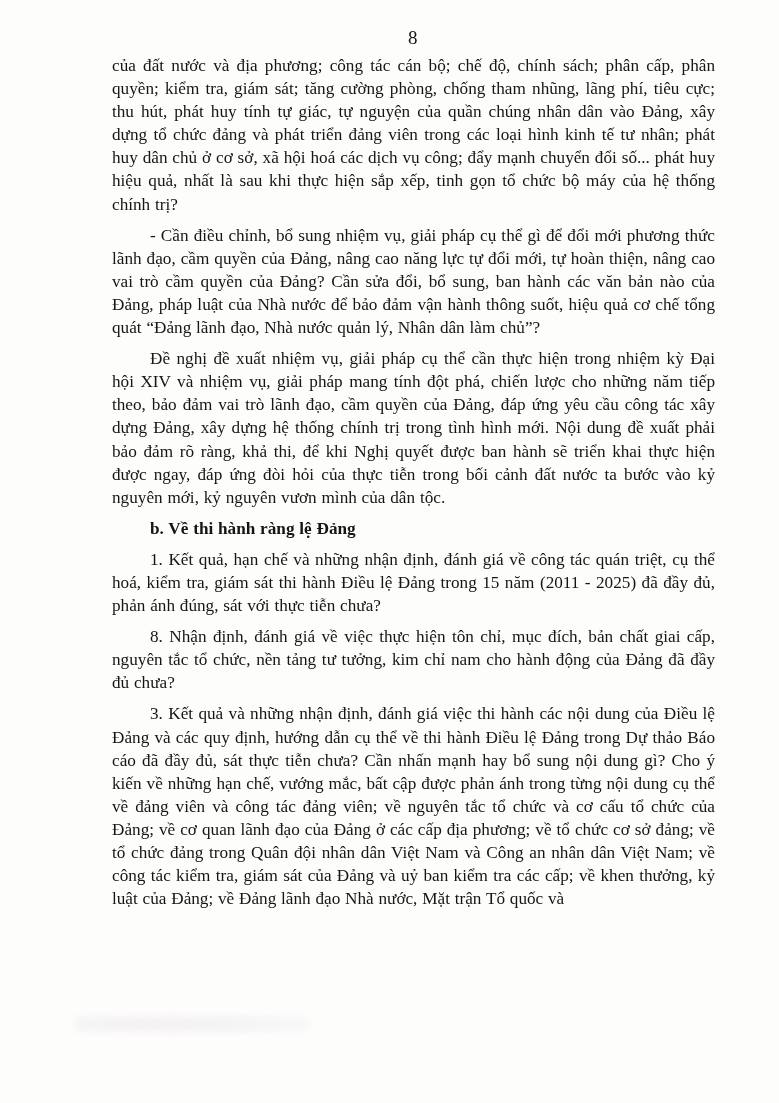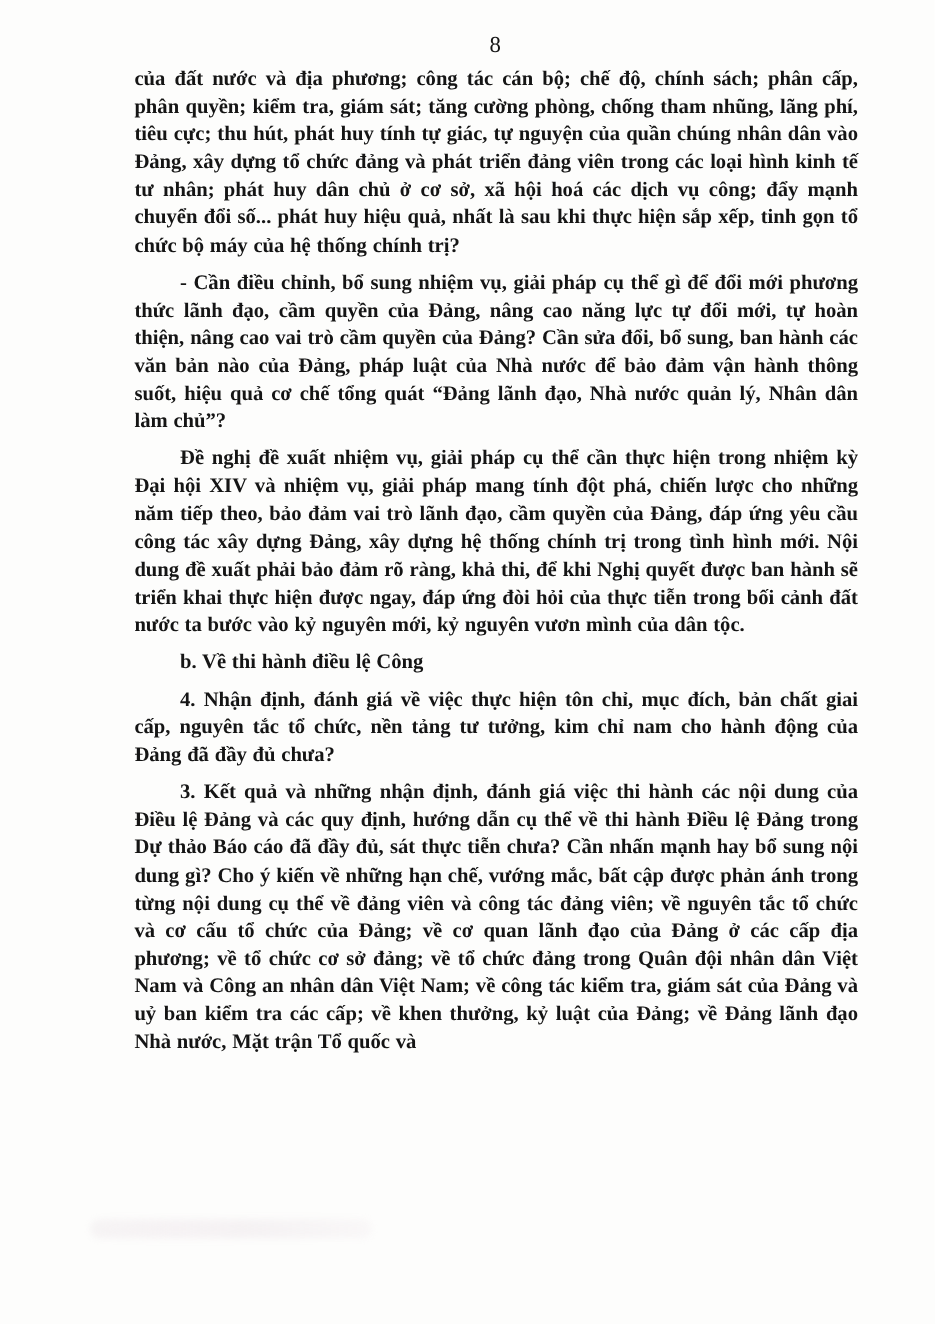--- a/index.html
+++ b/index.html
@@ -31,21 +31,20 @@
     top: 54px;
     width: 603px;
   }
   .para {
     margin: 0 0 8px 0;
     font-size: 17.2px;
     line-height: 23.1px;
     text-align: justify;
     text-indent: 38px;
     word-spacing: 0.5px;
-    font-weight: bold;
   }
   .para.no-indent {
     text-indent: 0;
   }
   .para.heading {
     font-weight: bold;
     text-align: left;
   }
   .scan-artifact {
     position: absolute;
@@ -70,22 +69,23 @@
   <div class="page-number">8</div>
 
   <div class="content">
     <p class="para no-indent">của đất nước và địa phương; công tác cán bộ; chế độ, chính sách; phân cấp, phân quyền; kiểm tra, giám sát; tăng cường phòng, chống tham nhũng, lãng phí, tiêu cực; thu hút, phát huy tính tự giác, tự nguyện của quần chúng nhân dân vào Đảng, xây dựng tổ chức đảng và phát triển đảng viên trong các loại hình kinh tế tư nhân; phát huy dân chủ ở cơ sở, xã hội hoá các dịch vụ công; đẩy mạnh chuyển đổi số... phát huy hiệu quả, nhất là sau khi thực hiện sắp xếp, tinh gọn tổ chức bộ máy của hệ thống chính trị?</p>
 
     <p class="para">- Cần điều chỉnh, bổ sung nhiệm vụ, giải pháp cụ thể gì để đổi mới phương thức lãnh đạo, cầm quyền của Đảng, nâng cao năng lực tự đổi mới, tự hoàn thiện, nâng cao vai trò cầm quyền của Đảng? Cần sửa đổi, bổ sung, ban hành các văn bản nào của Đảng, pháp luật của Nhà nước để bảo đảm vận hành thông suốt, hiệu quả cơ chế tổng quát “Đảng lãnh đạo, Nhà nước quản lý, Nhân dân làm chủ”?</p>
 
 
     <p class="para">Đề nghị đề xuất nhiệm vụ, giải pháp cụ thể cần thực hiện trong nhiệm kỳ Đại hội XIV và nhiệm vụ, giải pháp mang tính đột phá, chiến lược cho những năm tiếp theo, bảo đảm vai trò lãnh đạo, cầm quyền của Đảng, đáp ứng yêu cầu công tác xây dựng Đảng, xây dựng hệ thống chính trị trong tình hình mới. Nội dung đề xuất phải bảo đảm rõ ràng, khả thi, để khi Nghị quyết được ban hành sẽ triển khai thực hiện được ngay, đáp ứng đòi hỏi của thực tiễn trong bối cảnh đất nước ta bước vào kỷ nguyên mới, kỷ nguyên vươn mình của dân tộc.</p>
 
-    <p class="para heading">b. Về thi hành điều lệ Công</p>
+    <p class="para heading">b. Về thi hành ràng lệ Đảng</p>
 
+    <p class="para">1. Kết quả, hạn chế và những nhận định, đánh giá về công tác quán triệt, cụ thể hoá, kiểm tra, giám sát thi hành Điều lệ Đảng trong 15 năm (2011 - 2025) đã đầy đủ, phản ánh đúng, sát với thực tiễn chưa?</p>
 
-    <p class="para">4. Nhận định, đánh giá về việc thực hiện tôn chỉ, mục đích, bản chất giai cấp, nguyên tắc tổ chức, nền tảng tư tưởng, kim chỉ nam cho hành động của Đảng đã đầy đủ chưa?</p>
+    <p class="para">8. Nhận định, đánh giá về việc thực hiện tôn chỉ, mục đích, bản chất giai cấp, nguyên tắc tổ chức, nền tảng tư tưởng, kim chỉ nam cho hành động của Đảng đã đầy đủ chưa?</p>
 
     <p class="para">3. Kết quả và những nhận định, đánh giá việc thi hành các nội dung của Điều lệ Đảng và các quy định, hướng dẫn cụ thể về thi hành Điều lệ Đảng trong Dự thảo Báo cáo đã đầy đủ, sát thực tiễn chưa? Cần nhấn mạnh hay bổ sung nội dung gì? Cho ý kiến về những hạn chế, vướng mắc, bất cập được phản ánh trong từng nội dung cụ thể về đảng viên và công tác đảng viên; về nguyên tắc tổ chức và cơ cấu tổ chức của Đảng; về cơ quan lãnh đạo của Đảng ở các cấp địa phương; về tổ chức cơ sở đảng; về tổ chức đảng trong Quân đội nhân dân Việt Nam và Công an nhân dân Việt Nam; về công tác kiểm tra, giám sát của Đảng và uỷ ban kiểm tra các cấp; về khen thưởng, kỷ luật của Đảng; về Đảng lãnh đạo Nhà nước, Mặt trận Tổ quốc và</p>
   </div>
 
   <div class="scan-artifact"></div>
 </div>
 
 </body></html>

